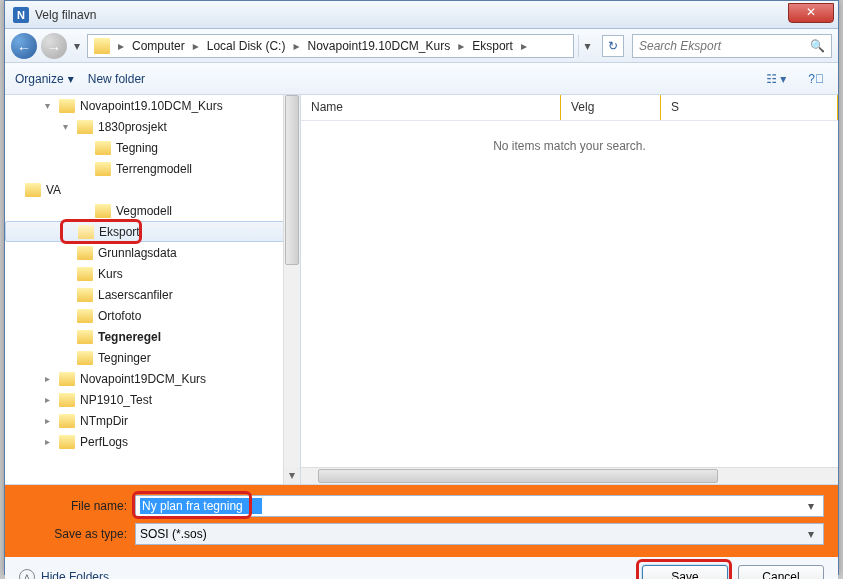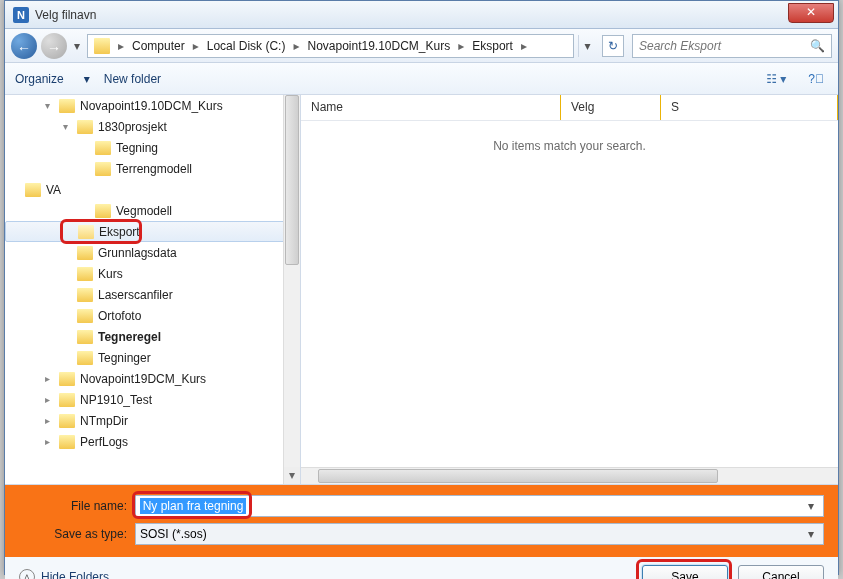--- a/index.html
+++ b/index.html
@@ -24,21 +24,21 @@
 .bc-sep { color: #666; padding: 0 4px; cursor: pointer; }
 .bc-item { padding: 0 4px; cursor: pointer; color: #222; }
 .bc-dd { width: 18px; height: 22px; border-left: 1px solid #ccd6e4; display: flex; align-items: center; justify-content: center; color: #555; cursor: pointer; }
 .refresh { width: 22px; height: 22px; border: 1px solid #abc; background: #fff; display: flex; align-items: center; justify-content: center; color: #2c5f9e; cursor: pointer; margin-left: 2px; }
 .search { width: 200px; height: 24px; border: 1px solid #abc; background: #fff; display: flex; align-items: center; padding: 0 6px; margin-left: 4px; }
 .search input { flex: 1; border: none; outline: none; font-style: italic; color: #888; }
 .search .sicon { color: #2c5f9e; cursor: pointer; }
 
 
 .toolbar { height: 32px; background: linear-gradient(#f9fcff, #ebf2fa); border-bottom: 1px solid #d0dae8; display: flex; align-items: center; padding: 0 10px; gap: 14px; }
-.tb-item { color: #1a3e6e; cursor: pointer; display: flex; gap: 20px; }
+.tb-item { color: #1a3e6e; cursor: pointer; display: flex; gap: 4px; }
 .tb-spacer { flex: 1; }
 .tb-icon { color: #3a6ea8; cursor: pointer; padding: 2px 4px; }
 
 
 .main { display: flex; height: 390px; border-bottom: 1px solid #d0dae8; }
 .tree { width: 296px; border-right: 1px solid #d0dae8; overflow: hidden; position: relative; background: #fff; }
 .tree-scroll { position: absolute; right: 0; top: 0; width: 17px; height: 100%; background: #f0f0f0; border-left: 1px solid #ddd; }
 .tree-scroll .thumb { position: absolute; left: 1px; right: 1px; top: 0; height: 170px; background: linear-gradient(to right, #e8e8e8, #cfcfcf); border: 1px solid #b8b8b8; border-radius: 2px; }
 .tree-scroll .arr { position: absolute; left: 0; right: 0; height: 17px; background: #eee; text-align: center; line-height: 17px; color: #666; cursor: pointer; }
 .tree-scroll .arr.dn { bottom: 0; }
@@ -267,21 +267,21 @@
       <div class="list-hscroll">
         <div class="thumb"></div>
       </div>
     </div>
   </div>
 
   <div class="form">
     <div class="form-row">
       <label>File name:</label>
       <div class="field" style="position:relative;">
-        <input class="sel" id="fn-input" style="flex: 0 0 auto; width: 106px; text-align: center;" value="Ny plan fra tegning">
+        <input class="sel" id="fn-input" style="flex: 0 0 auto; width: 122px;" value="Ny plan fra tegning">
         <div style="flex:1"></div>
         <span class="dd">▾</span>
         <div class="hl-red" style="left:-4px; top:-5px; width:120px; height:28px;"></div>
       </div>
     </div>
     <div class="form-row">
       <label>Save as type:</label>
       <div class="field" style="background:#f0f3f7;">
         <span style="flex:1;">SOSI (*.sos)</span>
         <span class="dd">▾</span>

